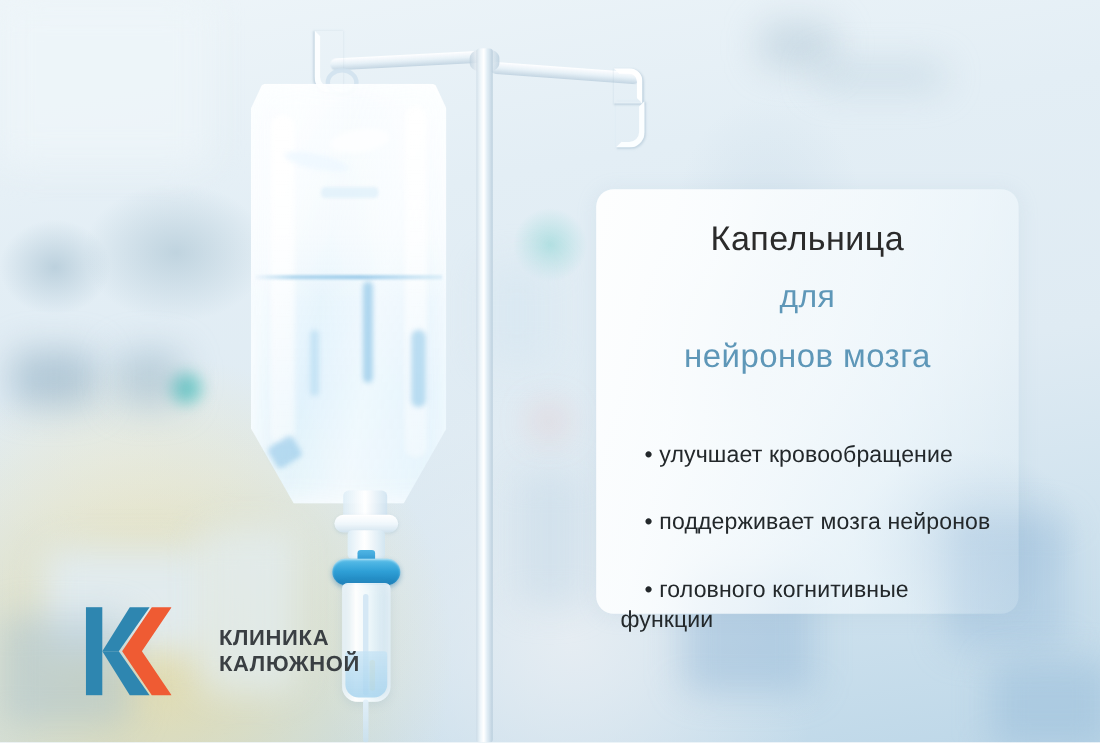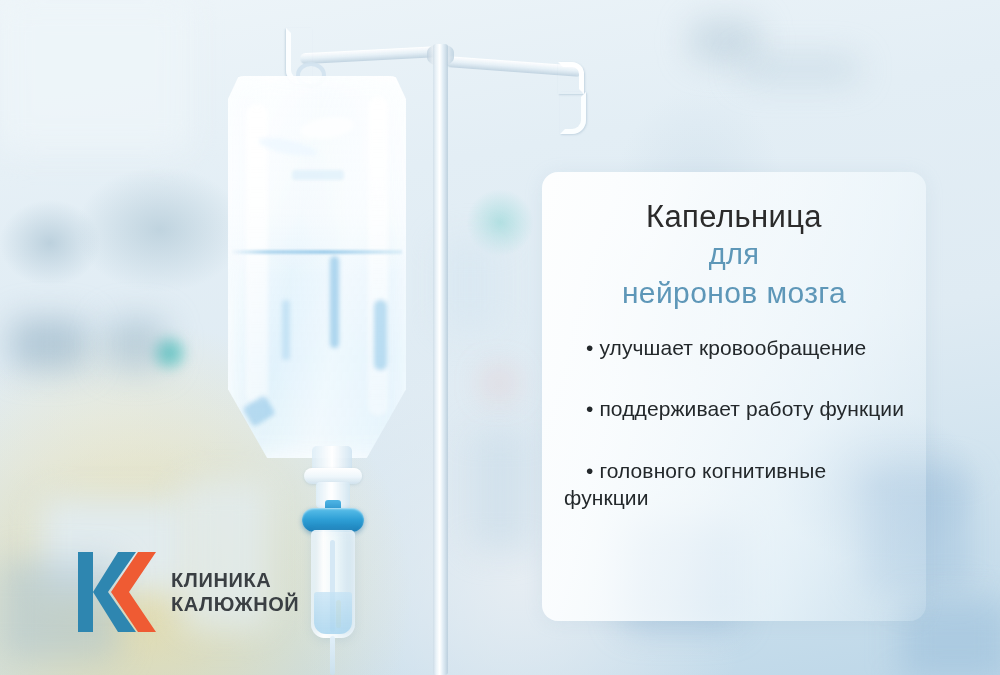--- a/index.html
+++ b/index.html
@@ -267,21 +267,21 @@
     width:5px; height:39px;
     background:linear-gradient(180deg, rgba(226,240,250,.95), rgba(200,224,240,.8));
     border-radius:3px;
     filter:blur(.4px);
   }
 
   
   .card {
     position:absolute;
     left:542px; top:172px;
-    width:384px; height:449px;
+    width:384px; height:386px;
     border-radius:16px;
     background:linear-gradient(105deg,
       rgba(255,255,255,.94) 0%,
       rgba(252,254,255,.90) 26%,
       rgba(248,252,254,.80) 48%,
       rgba(246,252,255,.58) 70%,
       rgba(246,252,255,.30) 88%,
       rgba(248,253,255,.14) 100%);
     box-shadow:0 2px 18px rgba(160,190,210,.18);
     padding:26px 22px 0 22px;
@@ -294,44 +294,46 @@
     color:#2b2b2b;
     letter-spacing:.4px;
     line-height:1.24;
   }
   .title-accent {
     font-size:29px;
     font-weight:400;
     color:#5e97b8;
     letter-spacing:.4px;
     line-height:1.28;
+    margin-top:16px;
   }
   .title-accent.big { font-size:30px; }
 
-  .bullets { margin-top:22px; }
+  .bullets { margin-top:56px; }
   .bullet {
     font-size:21px;
     line-height:1.30;
     color:#23282b;
     margin-bottom:34px;
     letter-spacing:.1px;
     text-indent:22px;
   }
   .bullet:last-child { margin-bottom:0; }
 
   
   .logo {
     position:absolute;
     left:78px; top:548px;
     display:flex; align-items:center; gap:15px;
   }
   .logo-mark { width:78px; height:88px; flex:none; }
   .logo-text {
     display:flex; flex-direction:column;
     gap:1px;
+    margin-left:28px;
   }
   .logo-line {
     font-size:20px;
     font-weight:700;
     color:#3a3f43;
     letter-spacing:.6px;
     line-height:1.14;
     text-transform:uppercase;
   }
 </style>
@@ -395,21 +397,21 @@
   <div class="card">
 
     <div class="title-block">
       <div class="title-main">Капельница</div>
       <div class="title-accent">для</div>
       <div class="title-accent big">нейронов мозга</div>
     </div>
 
     <div class="bullets">
       <div class="bullet">• улучшает кровообращение</div>
-      <div class="bullet">• поддерживает работу функции</div>
+      <div class="bullet">• поддерживает мозга нейронов</div>
       <div class="bullet">• головного когнитивные функции</div>
     </div>
 
   </div>
 
   <div class="logo">
 
     <svg class="logo-mark" viewBox="0 0 78 88">
 
       <rect x="0" y="4" width="15" height="80" fill="#2e86b0"></rect>

